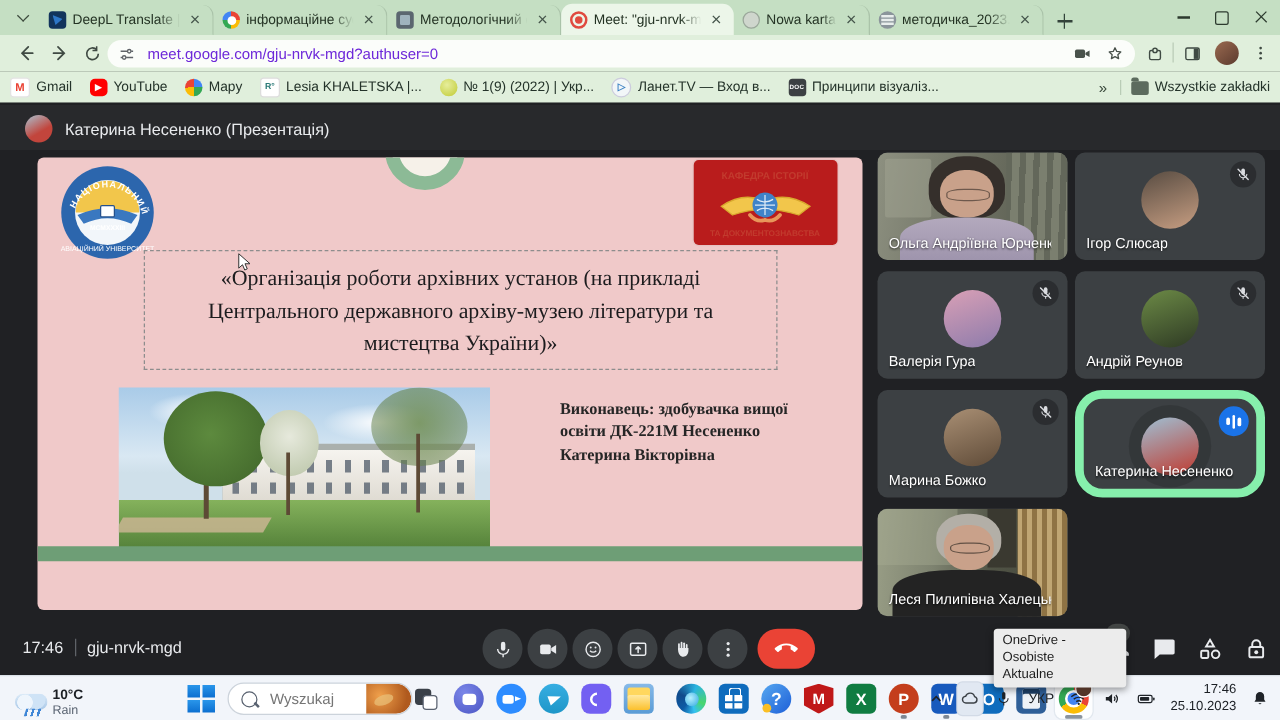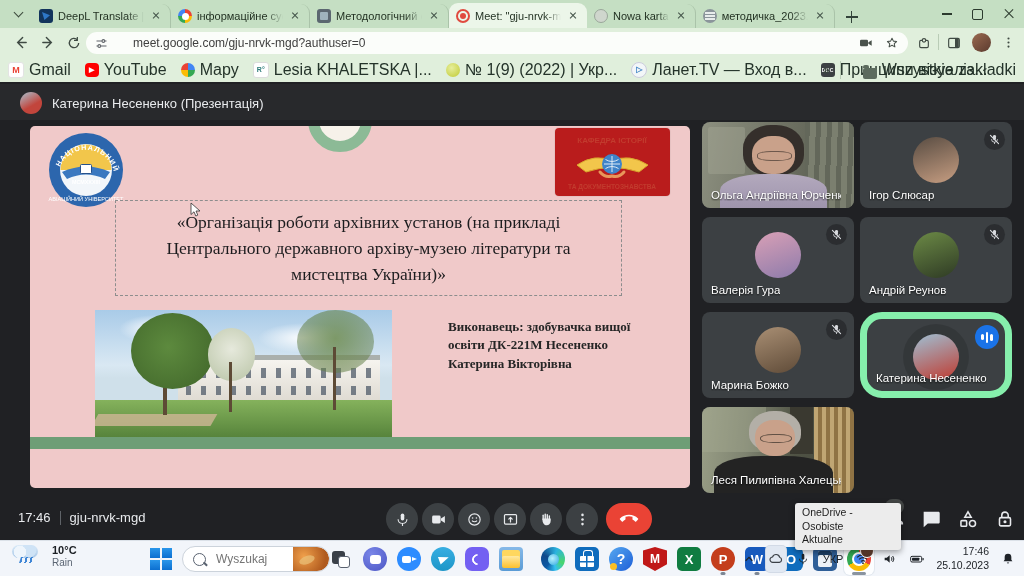--- a/index.html
+++ b/index.html
@@ -36,39 +36,39 @@
   .newtab-btn::after{left:10.3px;top:5px;width:1.5px;height:12px}
   #winctl{position:absolute;right:0;top:0;height:28px;display:flex}
   .wbtn{width:31px;height:28px;display:flex;align-items:center;justify-content:center;position:relative}
   .wbtn.min::after{content:"";width:10px;height:1.4px;background:#2c3a2e}
   .wbtn.max::after{content:"";width:9px;height:9px;border:1.4px solid #2c3a2e;border-radius:2px}
   .wbtn.cls::before,.wbtn.cls::after{content:"";position:absolute;width:12px;height:1.4px;background:#2c3a2e}
   .wbtn.cls::before{transform:rotate(45deg)}.wbtn.cls::after{transform:rotate(-45deg)}
   #toolbar{position:absolute;left:0;top:28px;width:1024px;height:29px;background:#e0efdc}
   .navic{position:absolute;top:4.5px;width:20px;height:20px;display:flex;align-items:center;justify-content:center}
   #omnibox{position:absolute;left:86px;top:32px;width:822px;height:22px;border-radius:12px;background:#fbfdfa;display:flex;align-items:center;padding:0 8px;box-sizing:border-box}
-  #urltext{font-size:12px;color:#404040;margin-left:24px;flex:1;white-space:nowrap;overflow:hidden}
+  #urltext{font-size:12px;color:#6d28d9;margin-left:9px;flex:1;white-space:nowrap;overflow:hidden}
   #bookbar{position:absolute;left:0;top:57px;width:1024px;height:25px;background:#e0efdc;border-bottom:1px solid #cbdfc8;display:flex;align-items:center}
   .bm{display:flex;align-items:center;height:18px;padding:0 6px;border-radius:9px;margin-left:2px}
   .bmi{width:14px;height:14px;border-radius:3px;display:flex;align-items:center;justify-content:center;
        font:700 7px "Liberation Sans",sans-serif;color:#fff;flex:none;letter-spacing:0}
-  .bm-label{font-size:16px;color:#24332a;margin-left:5px;white-space:nowrap}
+  .bm-label{font-size:11px;color:#24332a;margin-left:5px;white-space:nowrap}
   .bmi-gmail{background:#fff;color:#ea4335;border:1px solid #e3e3e3;font-size:9px}
   .bmi-youtube{background:#f00;border-radius:4px;font-size:7px}
   .bmi-maps{border-radius:50%;background:conic-gradient(#4285f4 0 25%,#34a853 25% 50%,#fbbc05 50% 75%,#ea4335 75%)}
   .bmi-scholar{background:#e8710a}
   .bmi-researchgate{background:#fff;color:#2b7a78;border:1px solid #ddd;font-size:7px}
   .bmi-journal{border-radius:50%;background:radial-gradient(circle at 40% 35%,#e6ee9c,#c0ca33)}
   .bmi-lanet{background:#f2f6f8;color:#3b82c4;border:1px solid #ccd;border-radius:50%;font-size:8px}
   .bmi-globe{border-radius:50%;background:#5f6368}
   .bmi-globe::after{content:"";width:10px;height:10px;border-radius:50%;border:1px solid #cfd4d0;box-sizing:border-box}
   .bmi-doc-dark{background:#3c4043;font-size:5px;letter-spacing:.3px}
   #bm-right{position:absolute;right:8px;top:57px;height:25px;display:flex;align-items:center}
   #bm-overflow{font-size:12px;color:#39493b;padding:0 8px}
-  #allbm{display:flex;align-items:flex-end;border-left:1px solid #b9ccb6;padding-left:22px;margin-left:2px}
+  #allbm{display:flex;align-items:flex-end;border-left:1px solid #b9ccb6;padding-left:8px;margin-left:2px}
   .folder-ic{width:14px;height:11px;background:#5c6b5e;border-radius:2px;position:relative}
   .folder-ic::before{content:"";position:absolute;top:-3px;left:0;width:6px;height:3px;background:#5c6b5e;border-radius:2px 2px 0 0}
   
   #meet{position:absolute;left:0;top:82px;width:1024px;height:458px;background:#202124}
   #meethead{position:absolute;left:0;top:2px;width:1024px;height:36px;background:#28292c}
   #phead-av{position:absolute;left:20px;top:8px;width:22px;height:22px;border-radius:50%;background:linear-gradient(150deg,#a9c3d2,#c2453c 60%)}
   #phead-name{position:absolute;left:52px;top:12px;font-size:13px;color:#e8eaed}
   
   #slide{position:absolute;left:30px;top:44px;width:660px;height:362px;background:#f0c9c9;border-radius:5px;overflow:hidden}
   #ring{position:absolute;left:278px;top:-38px;width:64px;height:64px;border-radius:50%;border:11px solid #8cba96;background:#f6f1e9;box-sizing:border-box}
@@ -133,21 +133,21 @@
   .endcall{width:46px;height:32px;border-radius:16px;background:#ea4335;display:flex;align-items:center;justify-content:center;margin-left:4px}
   .endcall svg{width:18px;height:18px;transform:rotate(135deg)}
   #mb-right{position:absolute;right:8px;top:11px;display:flex;align-items:center;gap:15px}
   #mb-right .ric{width:22px;height:22px;position:relative}
   #ppl-badge{position:absolute;top:-9px;left:2px;min-width:15px;height:15px;border-radius:8px;background:#444746;
      color:#e8eaed;font-size:9px;display:flex;align-items:center;justify-content:center;padding:0 2px}
   #tooltip{position:absolute;left:795px;top:6px;width:92px;background:#ececec;border-radius:3px;box-shadow:0 2px 6px rgba(0,0,0,.4);
      padding:3px 7px;font-size:10.5px;line-height:1.3;color:#1d1d1d;z-index:5}
   
   #taskbar{position:absolute;left:0;top:540px;width:1024px;height:36px;background:#f2f5fa;border-top:1px solid #dbe1e8;box-sizing:border-box}
-  #weather{position:absolute;left:8px;top:3px;display:flex;align-items:flex-start;gap:14px;height:30px;padding:0 4px;border-radius:4px}
+  #weather{position:absolute;left:8px;top:3px;display:flex;align-items:flex-end;gap:4px;height:30px;padding:0 4px;border-radius:4px}
   .wicon{width:26px;height:20px;position:relative}
   .wicon::before{content:"";position:absolute;left:0;top:1px;width:26px;height:13px;border-radius:8px;
     background:radial-gradient(circle at 8px 7px,#eef5fc 0 6px,transparent 6.5px),radial-gradient(circle at 17px 5px,#cfe3f6 0 7px,transparent 7.5px),linear-gradient(#dcebf8,#a9c8e8)}
   .wicon::after{content:"";position:absolute;left:8px;top:13px;width:13px;height:6px;transform:skewX(-18deg);
     background:linear-gradient(90deg,#3f86d6 0 2px,transparent 2px 5px,#3f86d6 5px 7px,transparent 7px 10px,#3f86d6 10px 12px,transparent 12px)}
   #wtemp{font-size:11px;font-weight:700;color:#1b1f24;line-height:1.2}
   #wcond{font-size:10px;color:#5b6573;line-height:1.1}
   #start{position:absolute;left:150px;top:7px;width:22px;height:22px;
     background:linear-gradient(#2a96ea,#0c6fd0) 0 0/10px 10px no-repeat,linear-gradient(#2a96ea,#0c6fd0) 12px 0/10px 10px no-repeat,
     linear-gradient(#2a96ea,#0c6fd0) 0 12px/10px 10px no-repeat,linear-gradient(#2a96ea,#0c6fd0) 12px 12px/10px 10px no-repeat}

